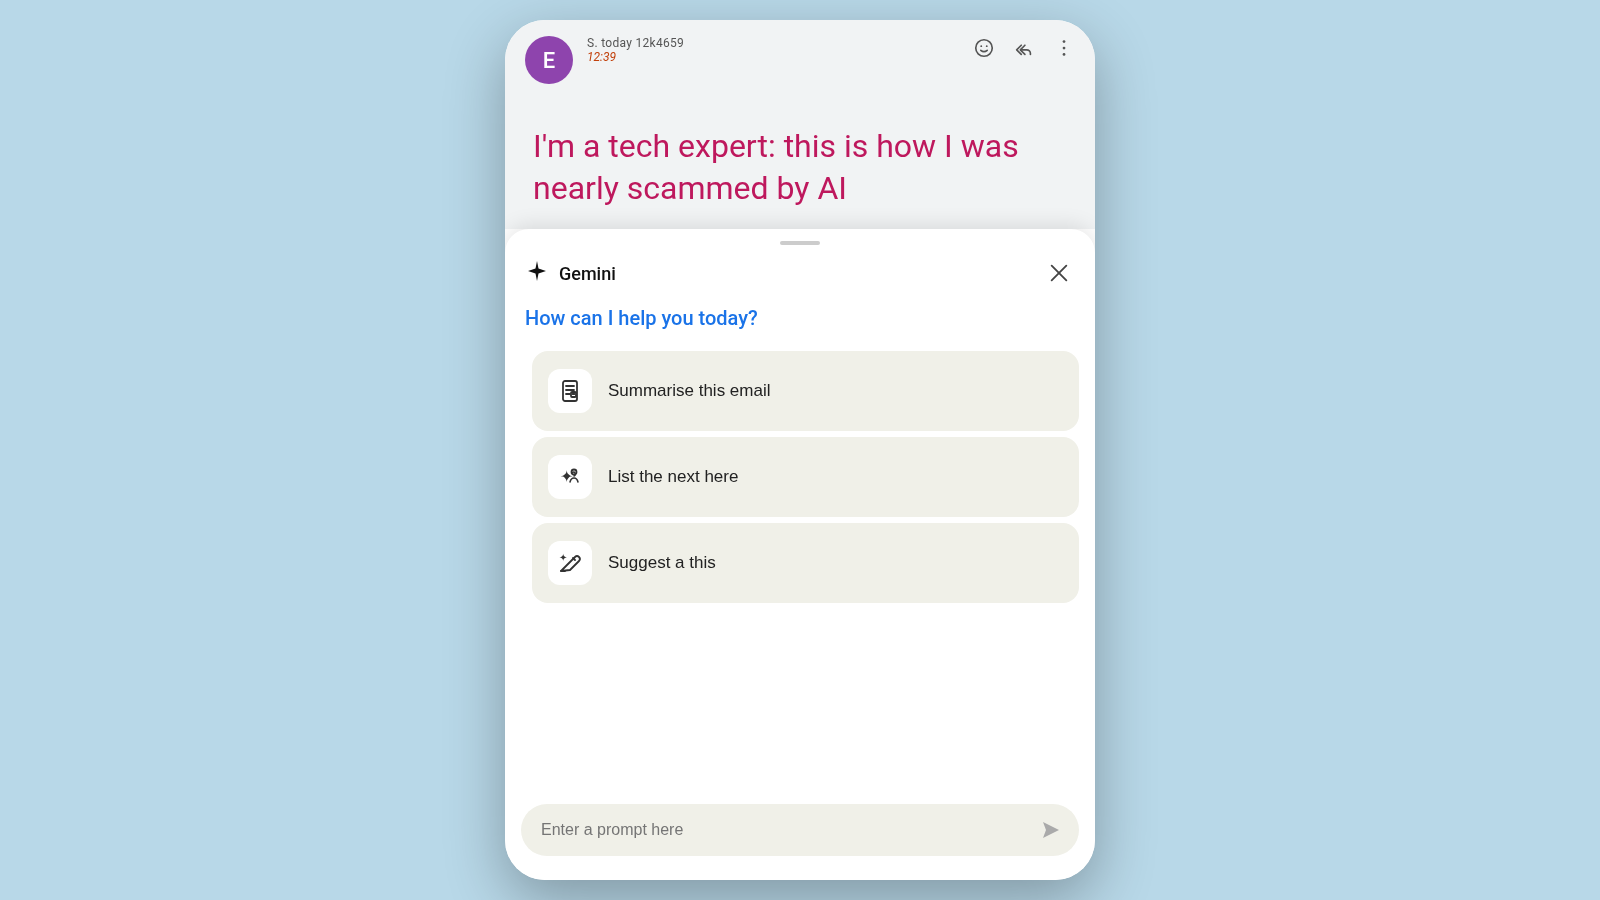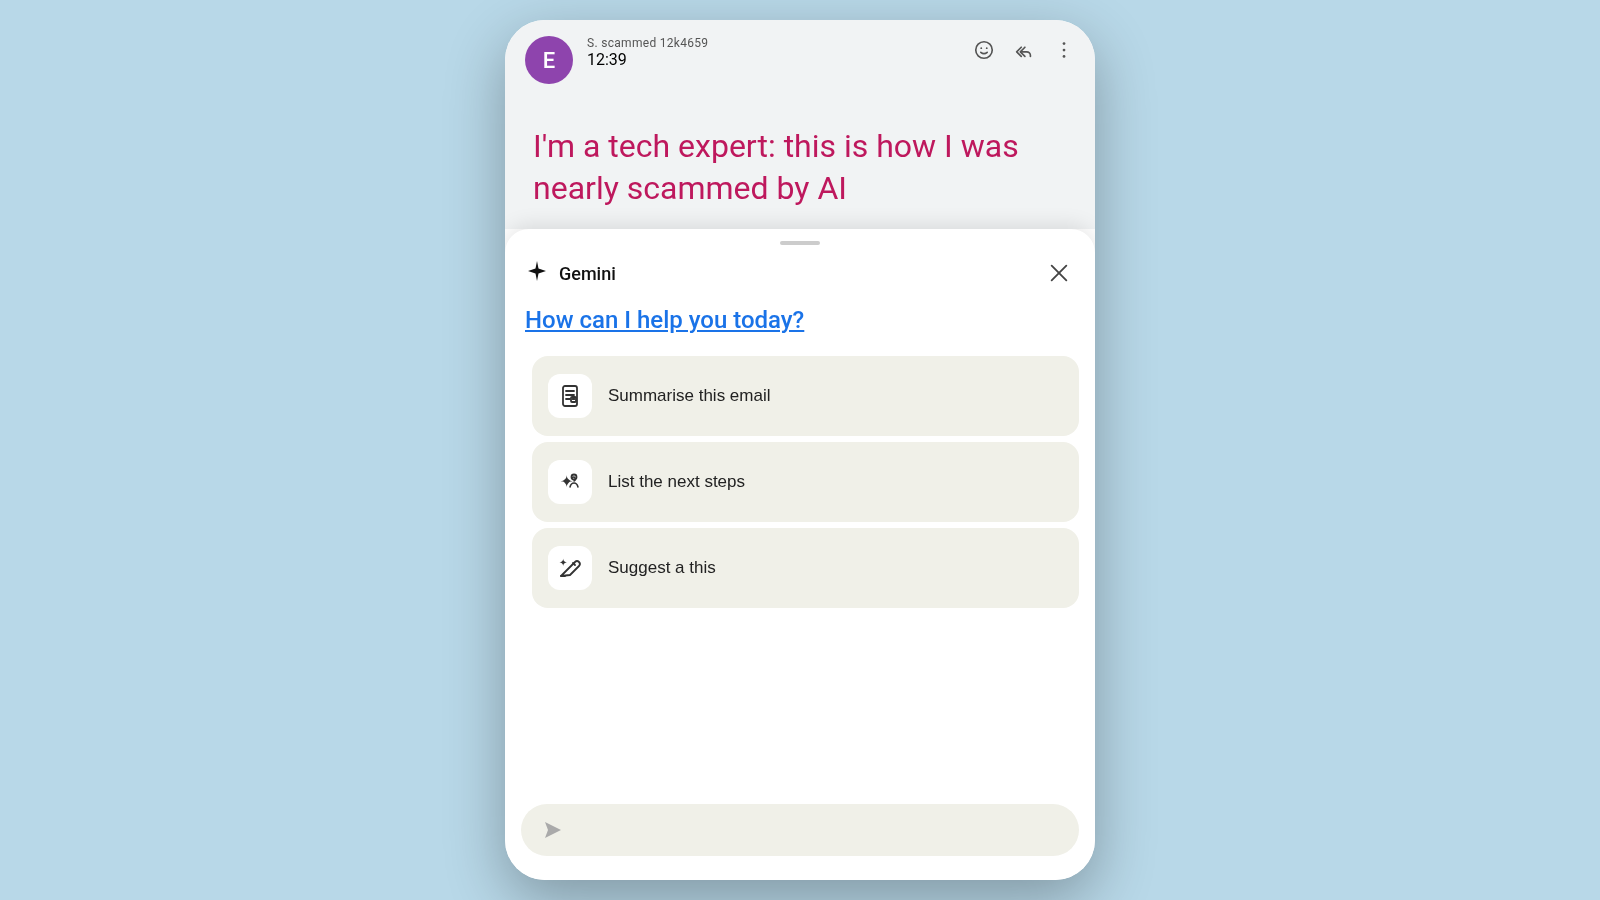--- a/index.html
+++ b/index.html
@@ -66,22 +66,23 @@
       flex-direction: column;
     }
 
     .sender-name {
       font-size: 12px;
       color: #555;
       letter-spacing: 0.3px;
     }
 
     .sender-time {
-      font-size: 16px;
-      color: #000000;
+      font-size: 12px;
+      color: #c2410c;
+      font-style: italic;
     }
 
     .email-icons {
       display: flex;
       gap: 18px;
       align-items: center;
     }
 
     .icon-btn {
       color: #444;
@@ -174,26 +175,25 @@
       color: #444;
       cursor: pointer;
       width: 32px;
       height: 32px;
       display: flex;
       align-items: center;
       justify-content: center;
     }
 
     .help-text {
-      font-size: 24px;
+      font-size: 20px;
       font-weight: 500;
       color: #1a73e8;
       padding: 0 20px 20px 20px;
       line-height: 1.3;
-      text-decoration: underline;
     }
 
     
     .action-list {
       display: flex;
       flex-direction: column;
       gap: 0;
       padding: 0 16px;
       flex: 1;
       margin-left: 11px;
@@ -276,21 +276,21 @@
 
 <div class="phone-container">
 
   <div class="email-header">
     <div class="avatar">
       <span>E</span>
     </div>
     <div class="email-meta">
       <div class="email-sender-row">
         <div class="sender-info">
-          <span class="sender-name">S. scammed  12k4659</span>
+          <span class="sender-name">S. today  12k4659</span>
           <span class="sender-time">12:39</span>
         </div>
         <div class="email-icons">
 
           <button class="icon-btn">
             <svg class="svg-icon" viewBox="0 0 24 24" fill="none" stroke="#555" stroke-width="1.8">
               <circle cx="12" cy="12" r="9"></circle>
               <circle cx="9" cy="10" r="1" fill="#555" stroke="none"></circle>
               <circle cx="15" cy="10" r="1" fill="#555" stroke="none"></circle>
               <path d="M8.5 14.5 Q12 17.5 15.5 14.5" stroke-linecap="round"></path>
@@ -365,40 +365,41 @@
       <button class="action-item">
         <div class="action-icon-box">
           <svg width="24" height="24" viewBox="0 0 24 24" fill="none" stroke="#333" stroke-width="1.8" stroke-linecap="round">
 
             <text x="2" y="17" font-size="16" fill="#333" stroke="none" font-family="Arial">✦</text>
             <path d="M14 8 Q16 6 17 8 Q18 10 16 11" stroke-width="1.5"></path>
             <circle cx="16" cy="7" r="2.5"></circle>
             <path d="M12 17 Q13 13 16 13 Q19 13 20 17" stroke-width="1.5"></path>
           </svg>
         </div>
-        <span class="action-label">List the next steps</span>
+        <span class="action-label">List the next here</span>
       </button>
 
       <button class="action-item">
         <div class="action-icon-box">
           <svg width="24" height="24" viewBox="0 0 24 24" fill="none" stroke="#333" stroke-width="1.8" stroke-linecap="round" stroke-linejoin="round">
             <path d="M3 20 L8 15 L17 6 Q19 4 21 6 Q23 8 21 10 L12 19 Z"></path>
             <path d="M15 7 L17 9"></path>
             <line x1="3" y1="20" x2="7" y2="20"></line>
 
             <text x="1" y="10" font-size="10" fill="#333" stroke="none">✦</text>
           </svg>
         </div>
         <span class="action-label">Suggest a this</span>
       </button>
 
     </div>
 
     <div class="prompt-area">
       <div class="prompt-input-row">
+        <input class="prompt-input" type="text" placeholder="Enter a prompt here" style="">
         <button class="send-btn">
           <svg width="24" height="24" viewBox="0 0 24 24" fill="none" stroke="#888" stroke-width="2" stroke-linecap="round" stroke-linejoin="round">
             <polygon points="4,4 20,12 4,20 7,12" fill="#aaa" stroke="none"></polygon>
           </svg>
         </button>
       </div>
     </div>
 
   </div>
 </div>

